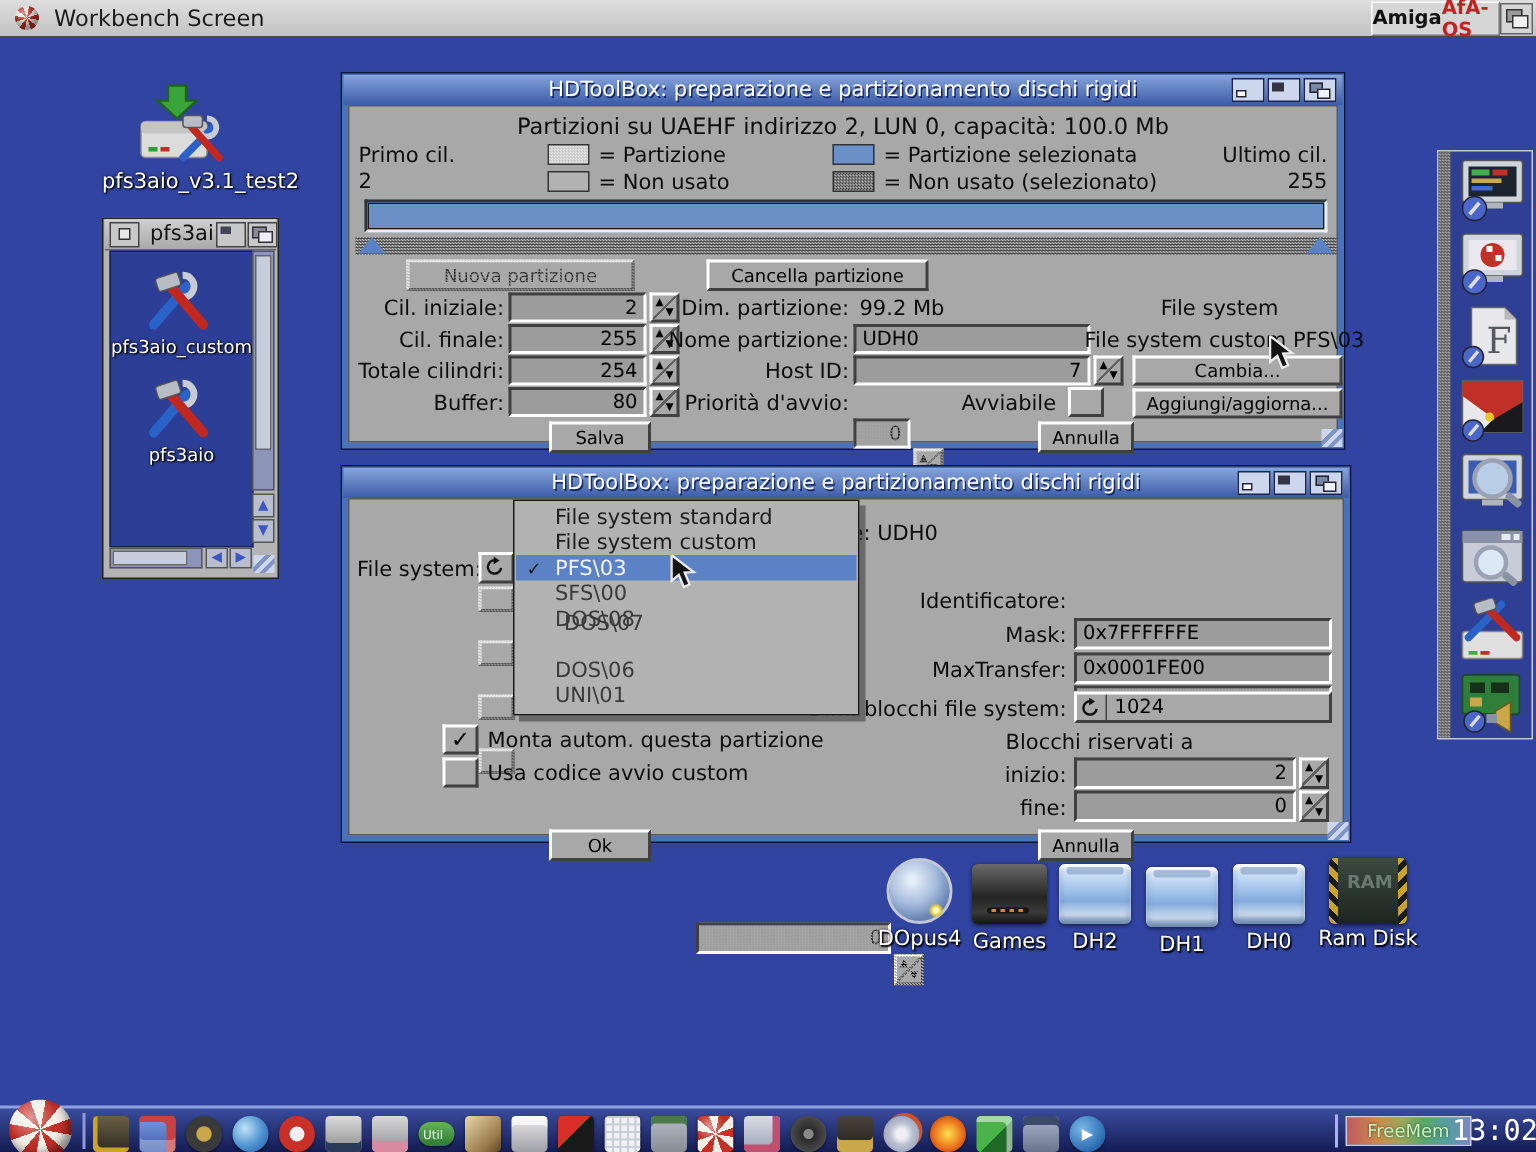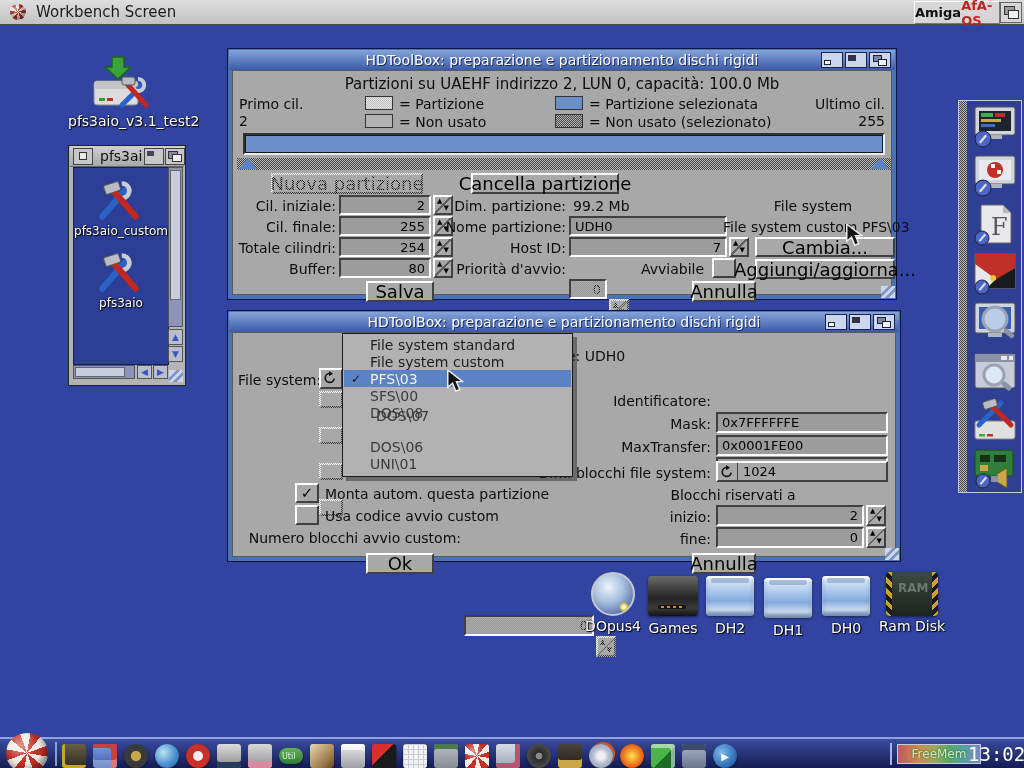--- a/index.html
+++ b/index.html
@@ -4,21 +4,21 @@
 <style>
   html,body{margin:0;padding:0;background:#111;}
   #screen{position:relative;width:1024px;height:768px;background:#3144a2;overflow:hidden;
           font-family:"DejaVu Sans",sans-serif;-webkit-font-smoothing:none;}
   .abs{position:absolute;}
   
   .raised{background:#a8a8a8;border-top:2px solid #fdfdfd;border-left:2px solid #fdfdfd;
           border-right:2px solid #404040;border-bottom:2px solid #404040;box-sizing:border-box;}
   .sunken{background:#9c9c9c;border-top:2px solid #404040;border-left:2px solid #404040;
           border-right:2px solid #fdfdfd;border-bottom:2px solid #fdfdfd;box-sizing:border-box;}
-  .btn{display:flex;align-items:center;justify-content:center;font-size:18px;color:#000;white-space:nowrap;cursor:default;}
+  .btn{display:flex;align-items:center;justify-content:center;font-size:12px;color:#000;white-space:nowrap;cursor:default;}
   .field{display:flex;align-items:center;font-size:13px;color:#000;padding:0 4px;white-space:nowrap;overflow:hidden;}
   .num{justify-content:flex-end;}
   .lbl{position:absolute;font-size:14px;color:#0d0d0d;white-space:nowrap;line-height:18px;}
   .lblr{text-align:right;}
   .ghost{position:relative;}
   .ghost::after{content:"";position:absolute;inset:-2px;
       background:repeating-conic-gradient(rgba(168,168,168,.95) 0% 25%,transparent 0% 50%) 0 0/2px 2px;}
   .checker{background:repeating-conic-gradient(#b4b4b4 0% 25%,#4a4a4a 0% 50%) 0 0/2px 2px;}
   
   .win{position:absolute;background:#4a72b8;border:1px solid #0d1440;box-sizing:border-box;}
@@ -354,21 +354,20 @@
           <span class="au">▲</span>
           <span class="ad">▼</span>
         </div>
 
       <div class="abs raised chk" style="left:62px;top:150px;width:24px;height:20px;">
           <span>✓</span>
         </div>
       <div class="lbl" style="left:92px;top:152px;">Monta autom. questa partizione</div>
       <div class="abs raised chk" style="left:62px;top:172px;width:24px;height:20px;"></div>
       <div class="lbl" style="left:92px;top:174px;">Usa codice avvio custom</div>
-      <div class="lbl lblr" style="left:2px;top:196px;width:226px;">Numero blocchi avvio custom:</div>
       <div class="abs sunken field num ghost" style="left:231px;top:193px;width:130px;height:21px;">
           <span>0</span>
         </div>
       <div class="abs arr ghost" style="left:363px;top:193px;width:20px;height:21px;">
           <span class="au">▲</span>
           <span class="ad">▼</span>
         </div>
 
       <div class="abs raised btn" style="left:133px;top:220px;width:68px;height:21px;">
           <span>Ok</span>

